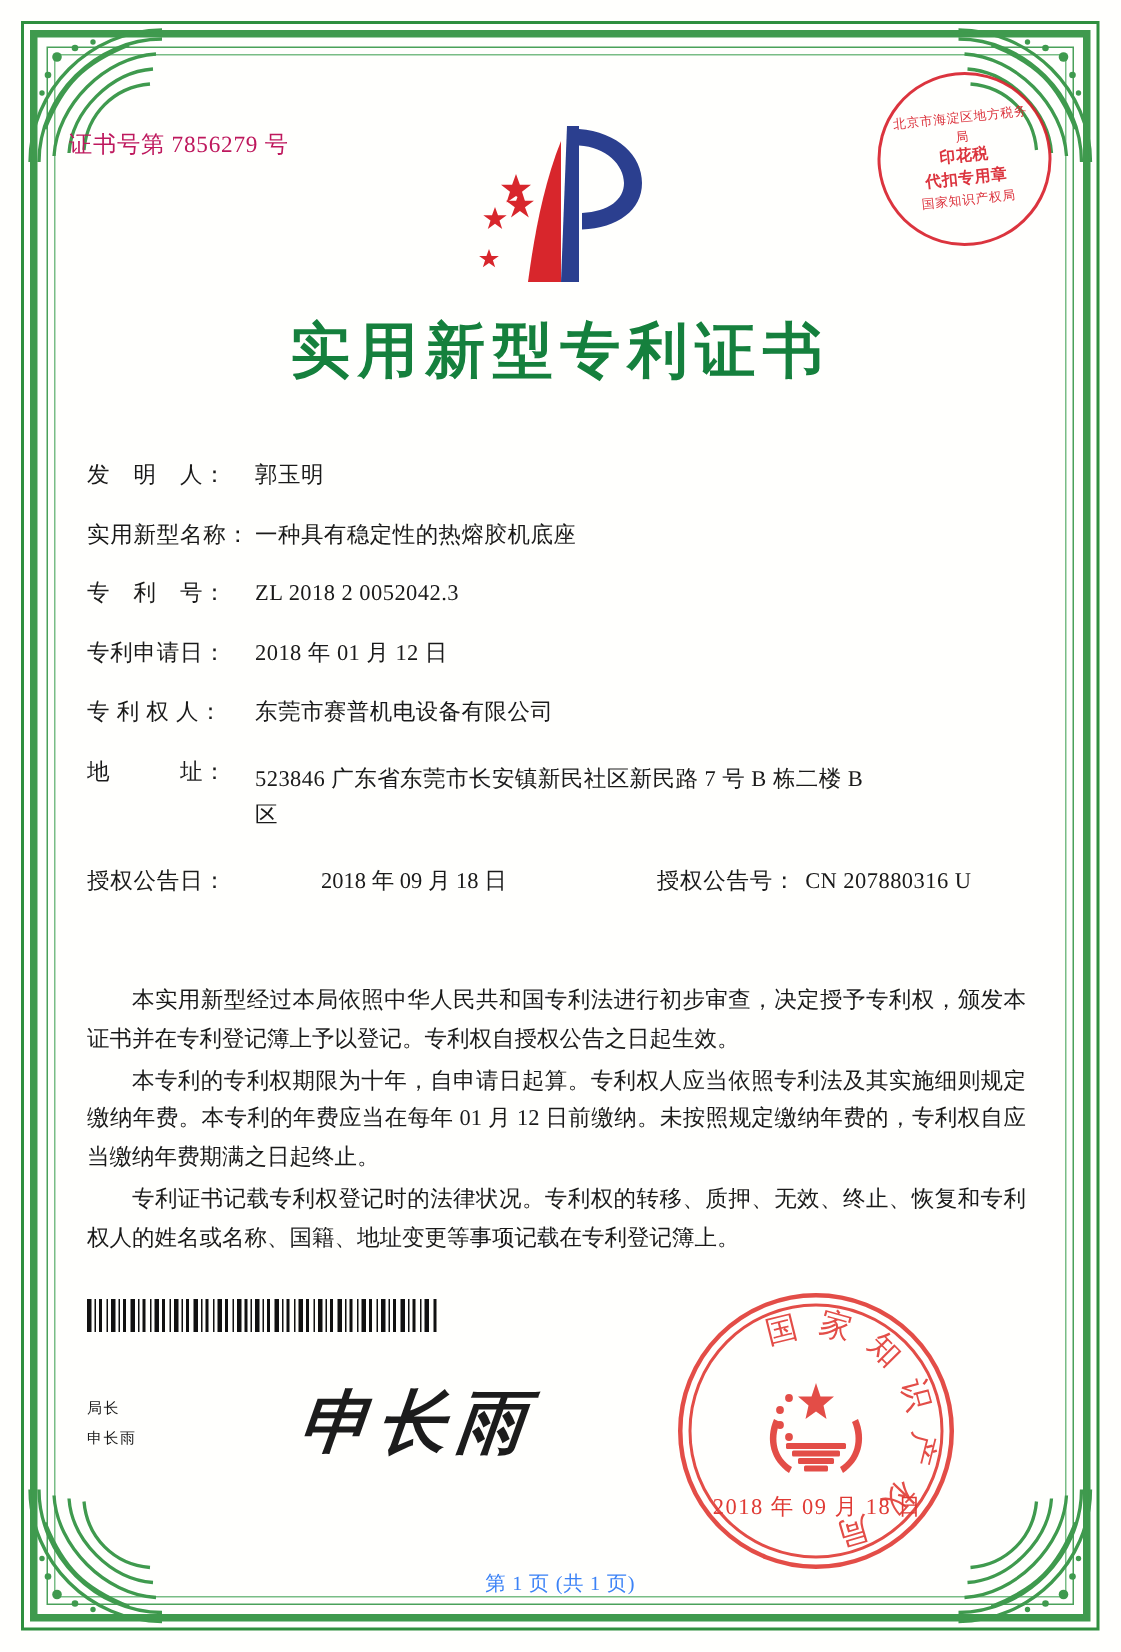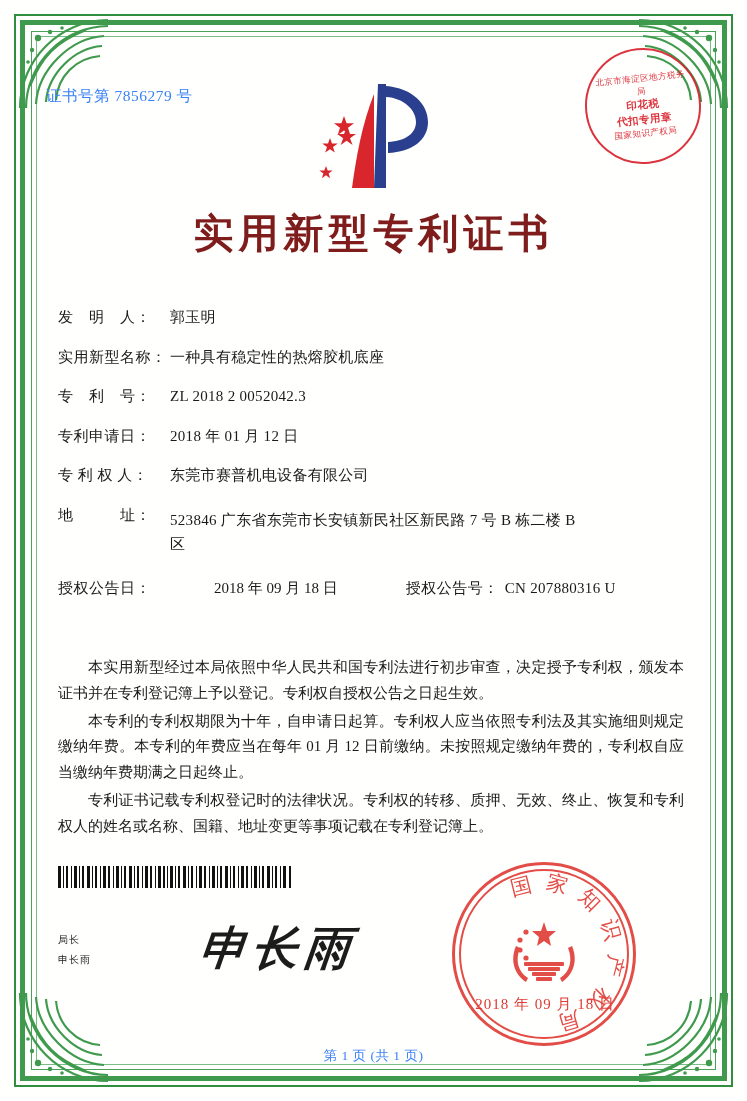--- a/index.html
+++ b/index.html
@@ -58,21 +58,21 @@
   .corner.tr { right: 16px; top: 16px; transform: scaleX(-1); }
   .corner.bl { left: 16px; bottom: 16px; transform: scaleY(-1); }
   .corner.br { right: 16px; bottom: 16px; transform: scale(-1,-1); }
 
   
   .cert-no {
     position: absolute;
     left: 46px; top: 86px;
     font-size: 15.5px;
     letter-spacing: 0.5px;
-    color: #3b82f6;
+    color: #be185d;
   }
   .logo {
     position: absolute;
     left: 316px; top: 78px;
     width: 124px; height: 116px;
   }
   .stamp-top {
     position: absolute;
     right: 46px; top: 48px;
     width: 112px; height: 112px;
@@ -100,21 +100,21 @@
   
   .title {
     position: absolute;
     left: 0; right: 0;
     top: 206px;
     text-align: center;
     font-family: "Liberation Sans", sans-serif;
     font-weight: bold;
     font-size: 40px;
     letter-spacing: 5px;
-    color: #7f1d1d;
+    color: #15803d;
   }
 
   
   .fields {
     position: absolute;
     left: 58px;
     top: 310px;
     width: 630px;
     font-size: 15px;
     line-height: 1;
@@ -132,21 +132,21 @@
   }
   .row .value {
     flex: 1 1 auto;
     letter-spacing: 0.3px;
   }
   .row .value.wrap { line-height: 1.62; }
   .row .value .second-line { display: block; }
   .row.pair { justify-content: flex-start; gap: 44px; }
   .row .cell2 {
     display: flex;
-    margin-left: 24px;
+    margin-left: 56px;
     justify-content: space-between;
   }
   .row .cell2 .label2 {
     white-space: nowrap;
     letter-spacing: 0.5px;
   }
   .row .cell2 .value2 {
     margin-left: 6px;
     letter-spacing: 0.3px;
   }

